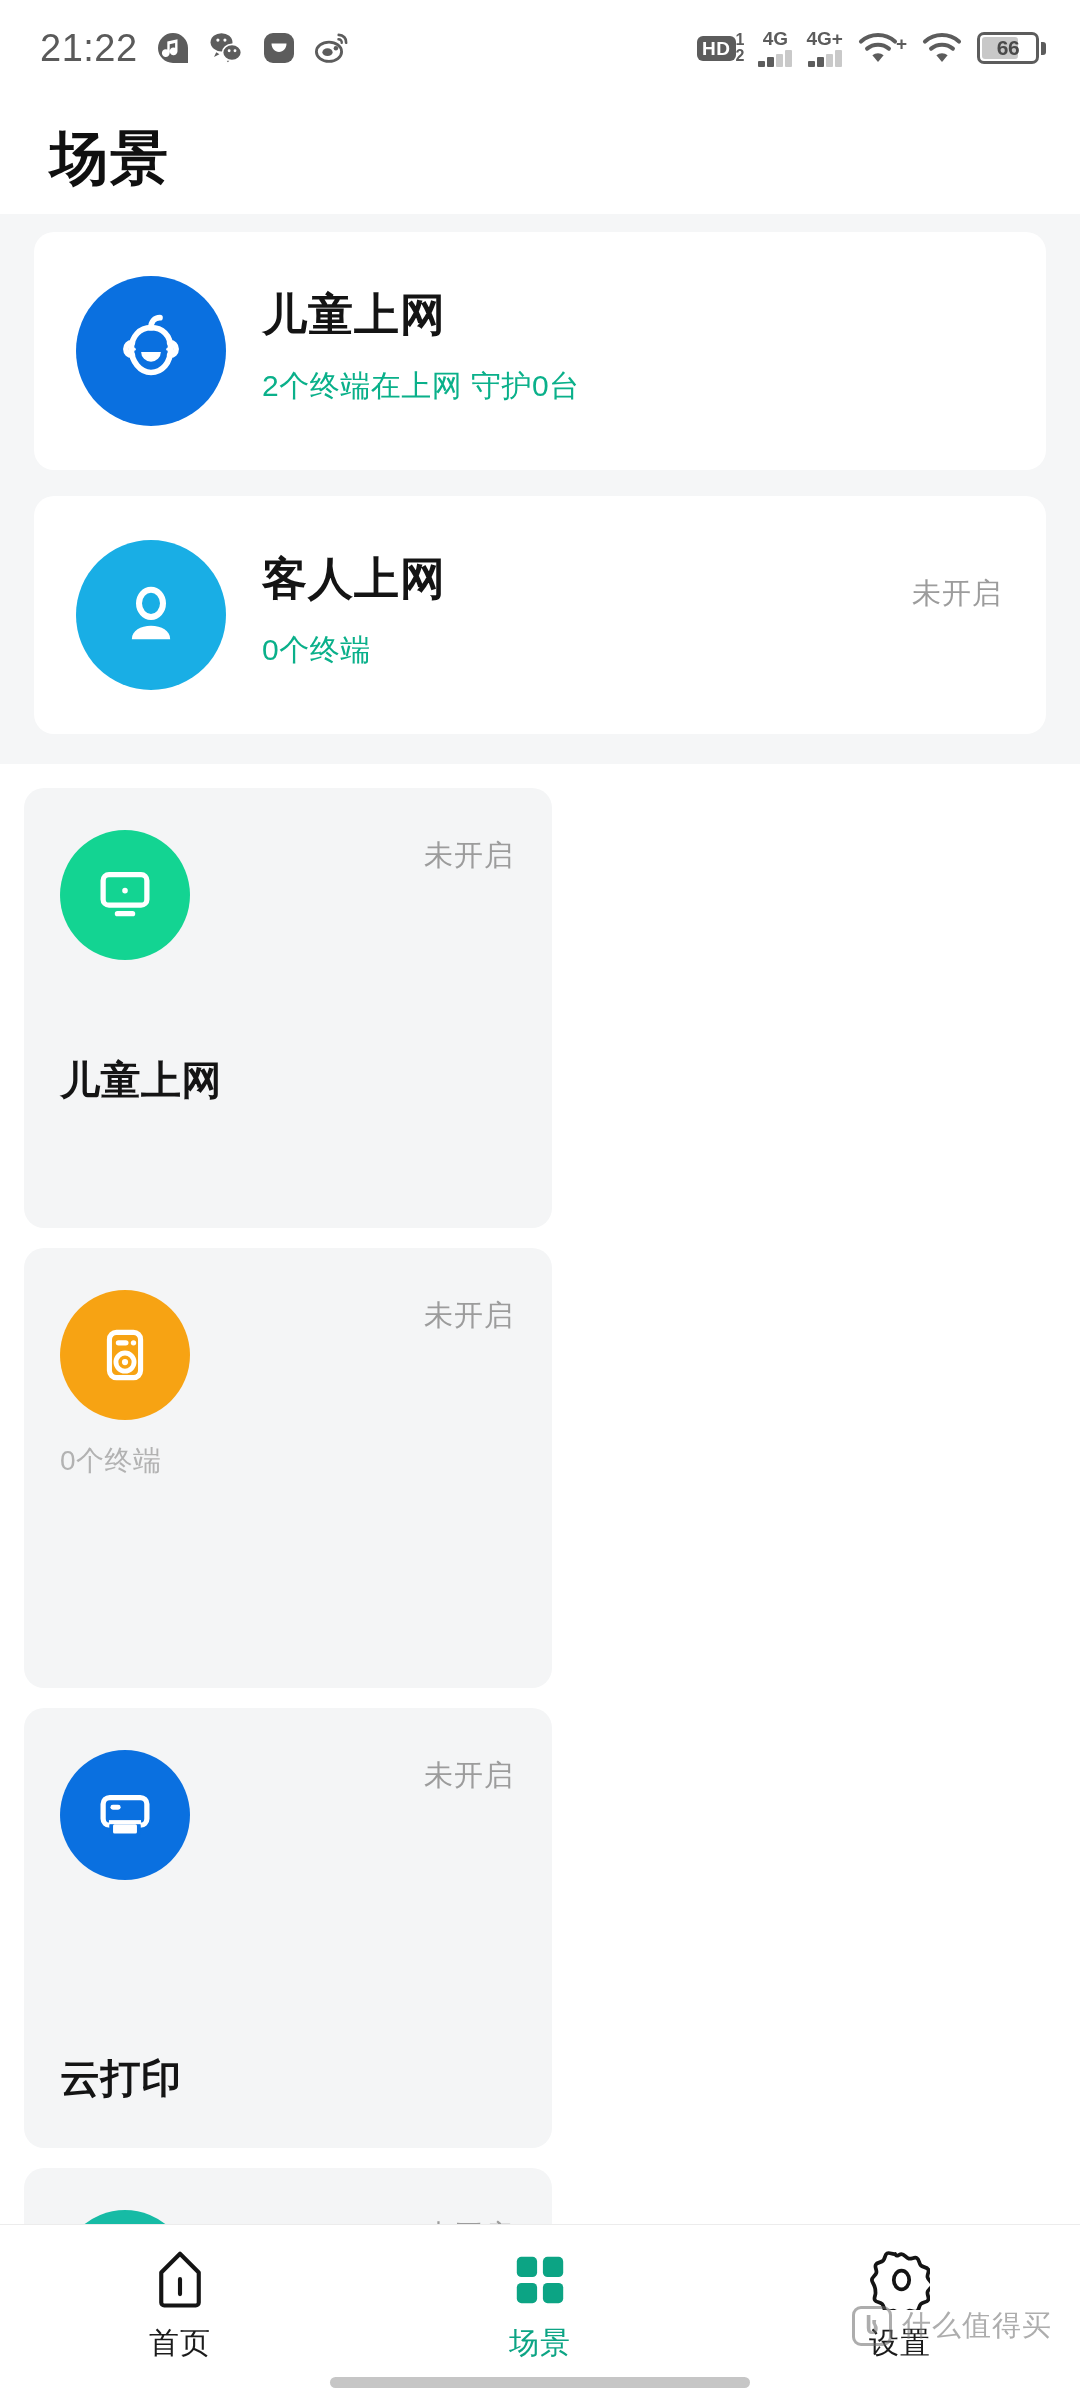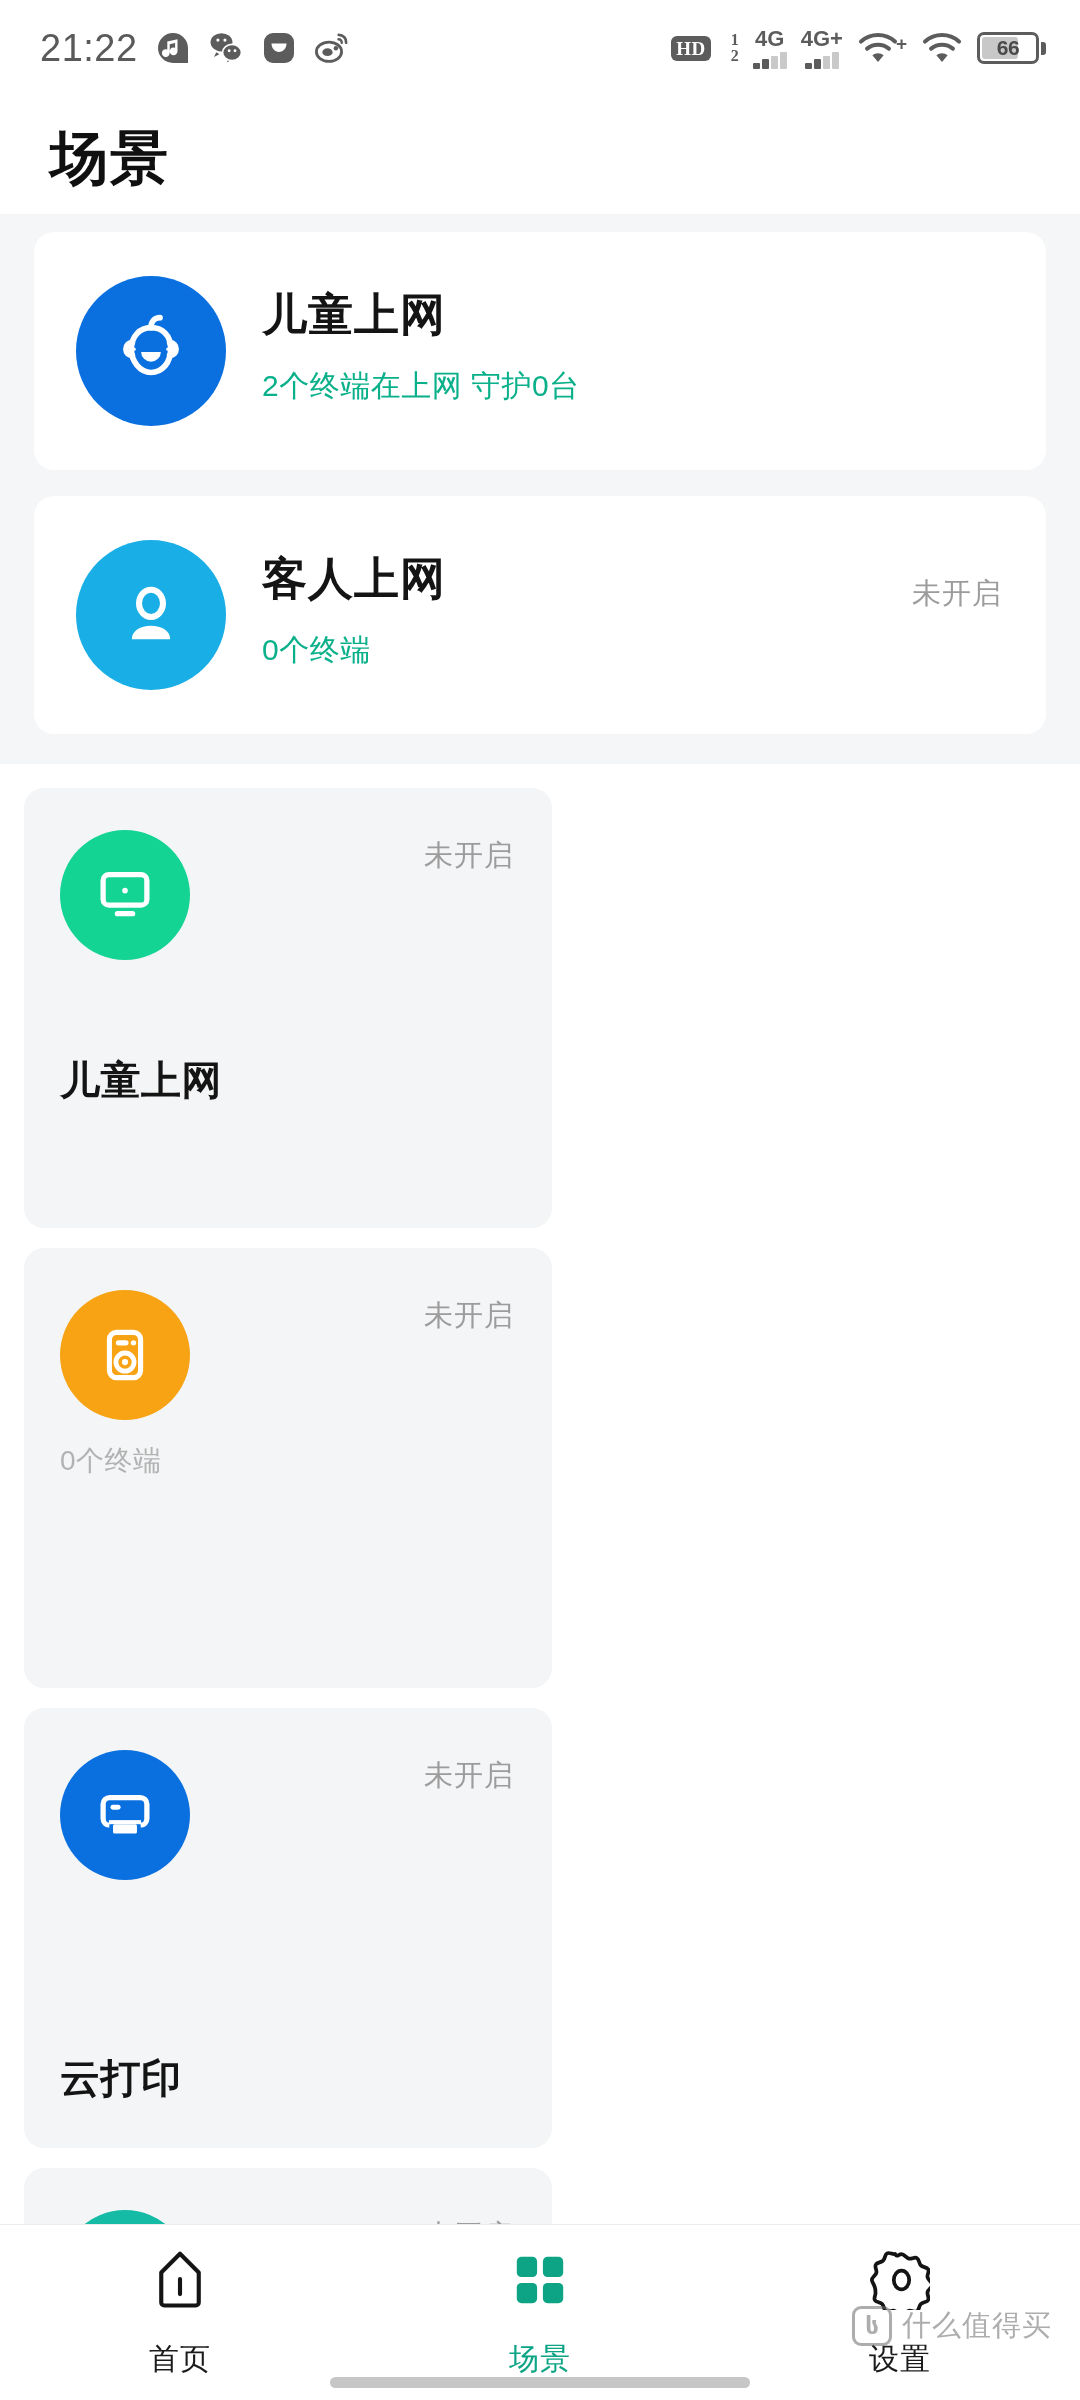--- a/index.html
+++ b/index.html
@@ -15,28 +15,28 @@
   .statusbar {
     height:96px; flex:0 0 96px;
     display:flex; align-items:center; justify-content:space-between;
     padding:0 34px 0 40px;
     background:#ffffff;
   }
   .sb-left { display:flex; align-items:center; gap:17px; }
   .sb-time { font-size:38px; color:#5a5a5a; letter-spacing:0.5px; font-weight:400; }
   .sb-appicon { width:36px; height:36px; display:block; }
   .sb-right { display:flex; align-items:center; gap:14px; }
-  .sb-hd { display:flex; align-items:center; gap:20px;font-family:Liberation Serif, serif; }
+  .sb-hd { display:flex; align-items:center; gap:0; }
   .hd-badge {
     background:#5c5c5c; color:#fff; font-size:19px; font-weight:700;
     border-radius:6px; padding:3px 5px; line-height:1; letter-spacing:0.5px;
   }
   .hd-sub { display:flex; flex-direction:column; font-size:16px; color:#5c5c5c; font-weight:700; line-height:1.02; }
   .sig-group { display:flex; flex-direction:column; align-items:center; gap:2px; }
-  .sig-label { font-size:22px; font-weight:700; color:#5c5c5c; line-height:1; }
+  .sig-label { font-size:19px; font-weight:700; color:#5c5c5c; line-height:1; }
   .bars { display:flex; align-items:flex-end; gap:2px; height:17px; }
   .bars i { width:7px; background:#5c5c5c; border-radius:1px; display:block; }
   .bars i.b1 { height:6px; }
   .bars i.b2 { height:10px; }
   .bars i.b3 { height:13px; background:#c9c9c9; }
   .bars i.b4 { height:17px; background:#c9c9c9; }
   .wifi-wrap { position:relative; display:flex; align-items:center; }
   .wifi-plus { font-size:19px; font-weight:700; color:#5c5c5c; margin-left:-3px; align-self:flex-start; margin-top:2px; }
   .battery {
     display:flex; align-items:center;
@@ -101,21 +101,21 @@
   .bottomnav {
     flex:0 0 176px; height:176px;
     border-top:1px solid #ececec;
     background:#ffffff;
     display:flex; align-items:flex-start; justify-content:space-around;
     padding-top:22px;
     position:relative;
   }
   .nav-item { display:flex; flex-direction:column; align-items:center; width:200px; }
   .nav-ico { height:66px; display:flex; align-items:center; justify-content:center; }
-  .nav-label { font-size:30px; color:#1b1b1b; margin-top:26px; letter-spacing:1px; }
+  .nav-label { font-size:30px; color:#1b1b1b; margin-top:10px; letter-spacing:1px; }
   .nav-item.active .nav-label { color:#0ca484; }
   .home-indicator {
     position:absolute; left:50%; transform:translateX(-50%); bottom:12px;
     width:420px; height:11px; border-radius:6px; background:#c6c6c6;
   }
   .watermark {
     position:absolute; right:28px; bottom:54px;
     display:flex; align-items:center; gap:10px; opacity:0.55;
   }
   .wm-badge {

